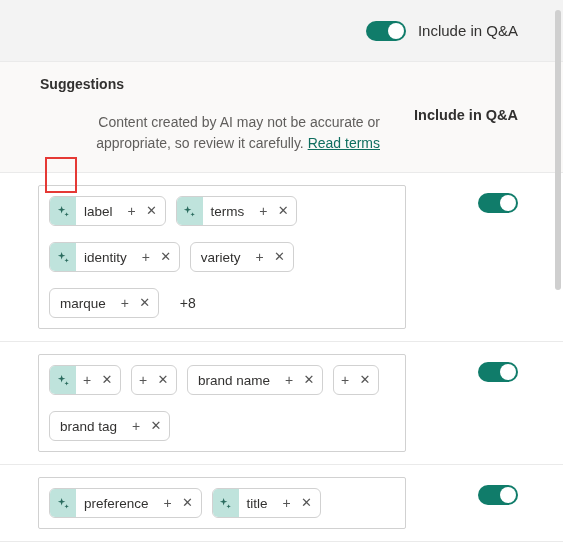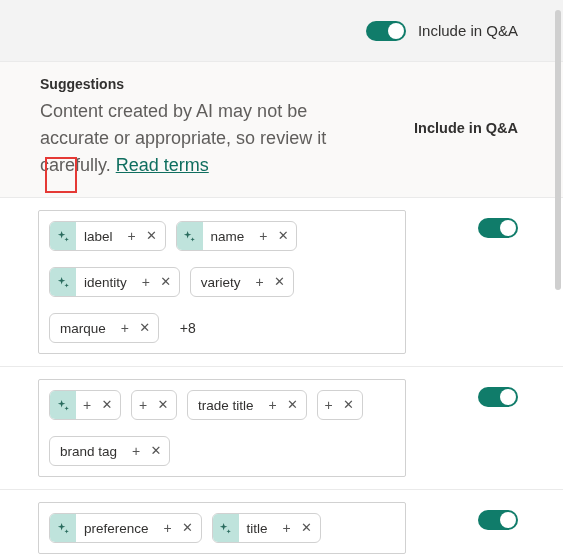--- a/index.html
+++ b/index.html
@@ -55,22 +55,22 @@
     font-size: 15px;
     color: #323130;
   }
   .header-row {
     display: flex;
     padding: 14px 45px 18px 40px;
     border-bottom: 1px solid #eaeaea;
     background: #faf9f8;
   }
   .header-left { flex: 1 1 auto; max-width: 340px; }
-  .header-title { font-weight: 600; color: #323130; margin-bottom: 6px; }
-  .header-desc { font-size: 18px; color: #605e5c; line-height: 1.5; }
+  .header-title { font-weight: 600; color: #323130; margin-bottom: 20px; }
+  .header-desc { font-size: 14px; color: #605e5c; line-height: 1.5; text-align: right; }
   .header-desc a { color: #0f6e5f; text-decoration: underline; }
   .header-right {
     flex: 0 0 auto;
     font-weight: 600;
     color: #323130;
     margin-left: auto;
     align-self: center;
     font-size: 14.5px;
   }
   .group-row {
@@ -177,21 +177,21 @@
           <span class="chip-btn plus">+</span>
           <span class="chip-btn close">✕</span>
         </div>
         <div class="chip">
           <span class="ai-icon">
             <svg viewBox="0 0 24 24" fill="none" stroke="#2a6b5e" stroke-width="1.6">
               <path d="M9 3 L10.5 7.5 L15 9 L10.5 10.5 L9 15 L7.5 10.5 L3 9 L7.5 7.5 Z" fill="#2a6b5e" stroke="none"></path>
               <path d="M17 13 L17.9 15.6 L20.5 16.5 L17.9 17.4 L17 20 L16.1 17.4 L13.5 16.5 L16.1 15.6 Z" fill="#2a6b5e" stroke="none"></path>
             </svg>
           </span>
-          <span class="chip-label">name</span>
+          <span class="chip-label">terms</span>
           <span class="chip-btn plus">+</span>
           <span class="chip-btn close">✕</span>
         </div>
         <div class="chip">
           <span class="ai-icon">
             <svg viewBox="0 0 24 24" fill="none" stroke="#2a6b5e" stroke-width="1.6">
               <path d="M9 3 L10.5 7.5 L15 9 L10.5 10.5 L9 15 L7.5 10.5 L3 9 L7.5 7.5 Z" fill="#2a6b5e" stroke="none"></path>
               <path d="M17 13 L17.9 15.6 L20.5 16.5 L17.9 17.4 L17 20 L16.1 17.4 L13.5 16.5 L16.1 15.6 Z" fill="#2a6b5e" stroke="none"></path>
             </svg>
           </span>
@@ -223,21 +223,21 @@
             </svg>
           </span>
           <span class="chip-btn plus">+</span>
           <span class="chip-btn close">✕</span>
         </div>
         <div class="chip noicon">
           <span class="chip-btn plus">+</span>
           <span class="chip-btn close">✕</span>
         </div>
         <div class="chip noicon">
-          <span class="chip-label">trade title</span>
+          <span class="chip-label">brand name</span>
           <span class="chip-btn plus">+</span>
           <span class="chip-btn close">✕</span>
         </div>
         <div class="chip noicon">
           <span class="chip-btn plus">+</span>
           <span class="chip-btn close">✕</span>
         </div>
         <div class="chip noicon">
           <span class="chip-label">brand tag</span>
           <span class="chip-btn plus">+</span>

